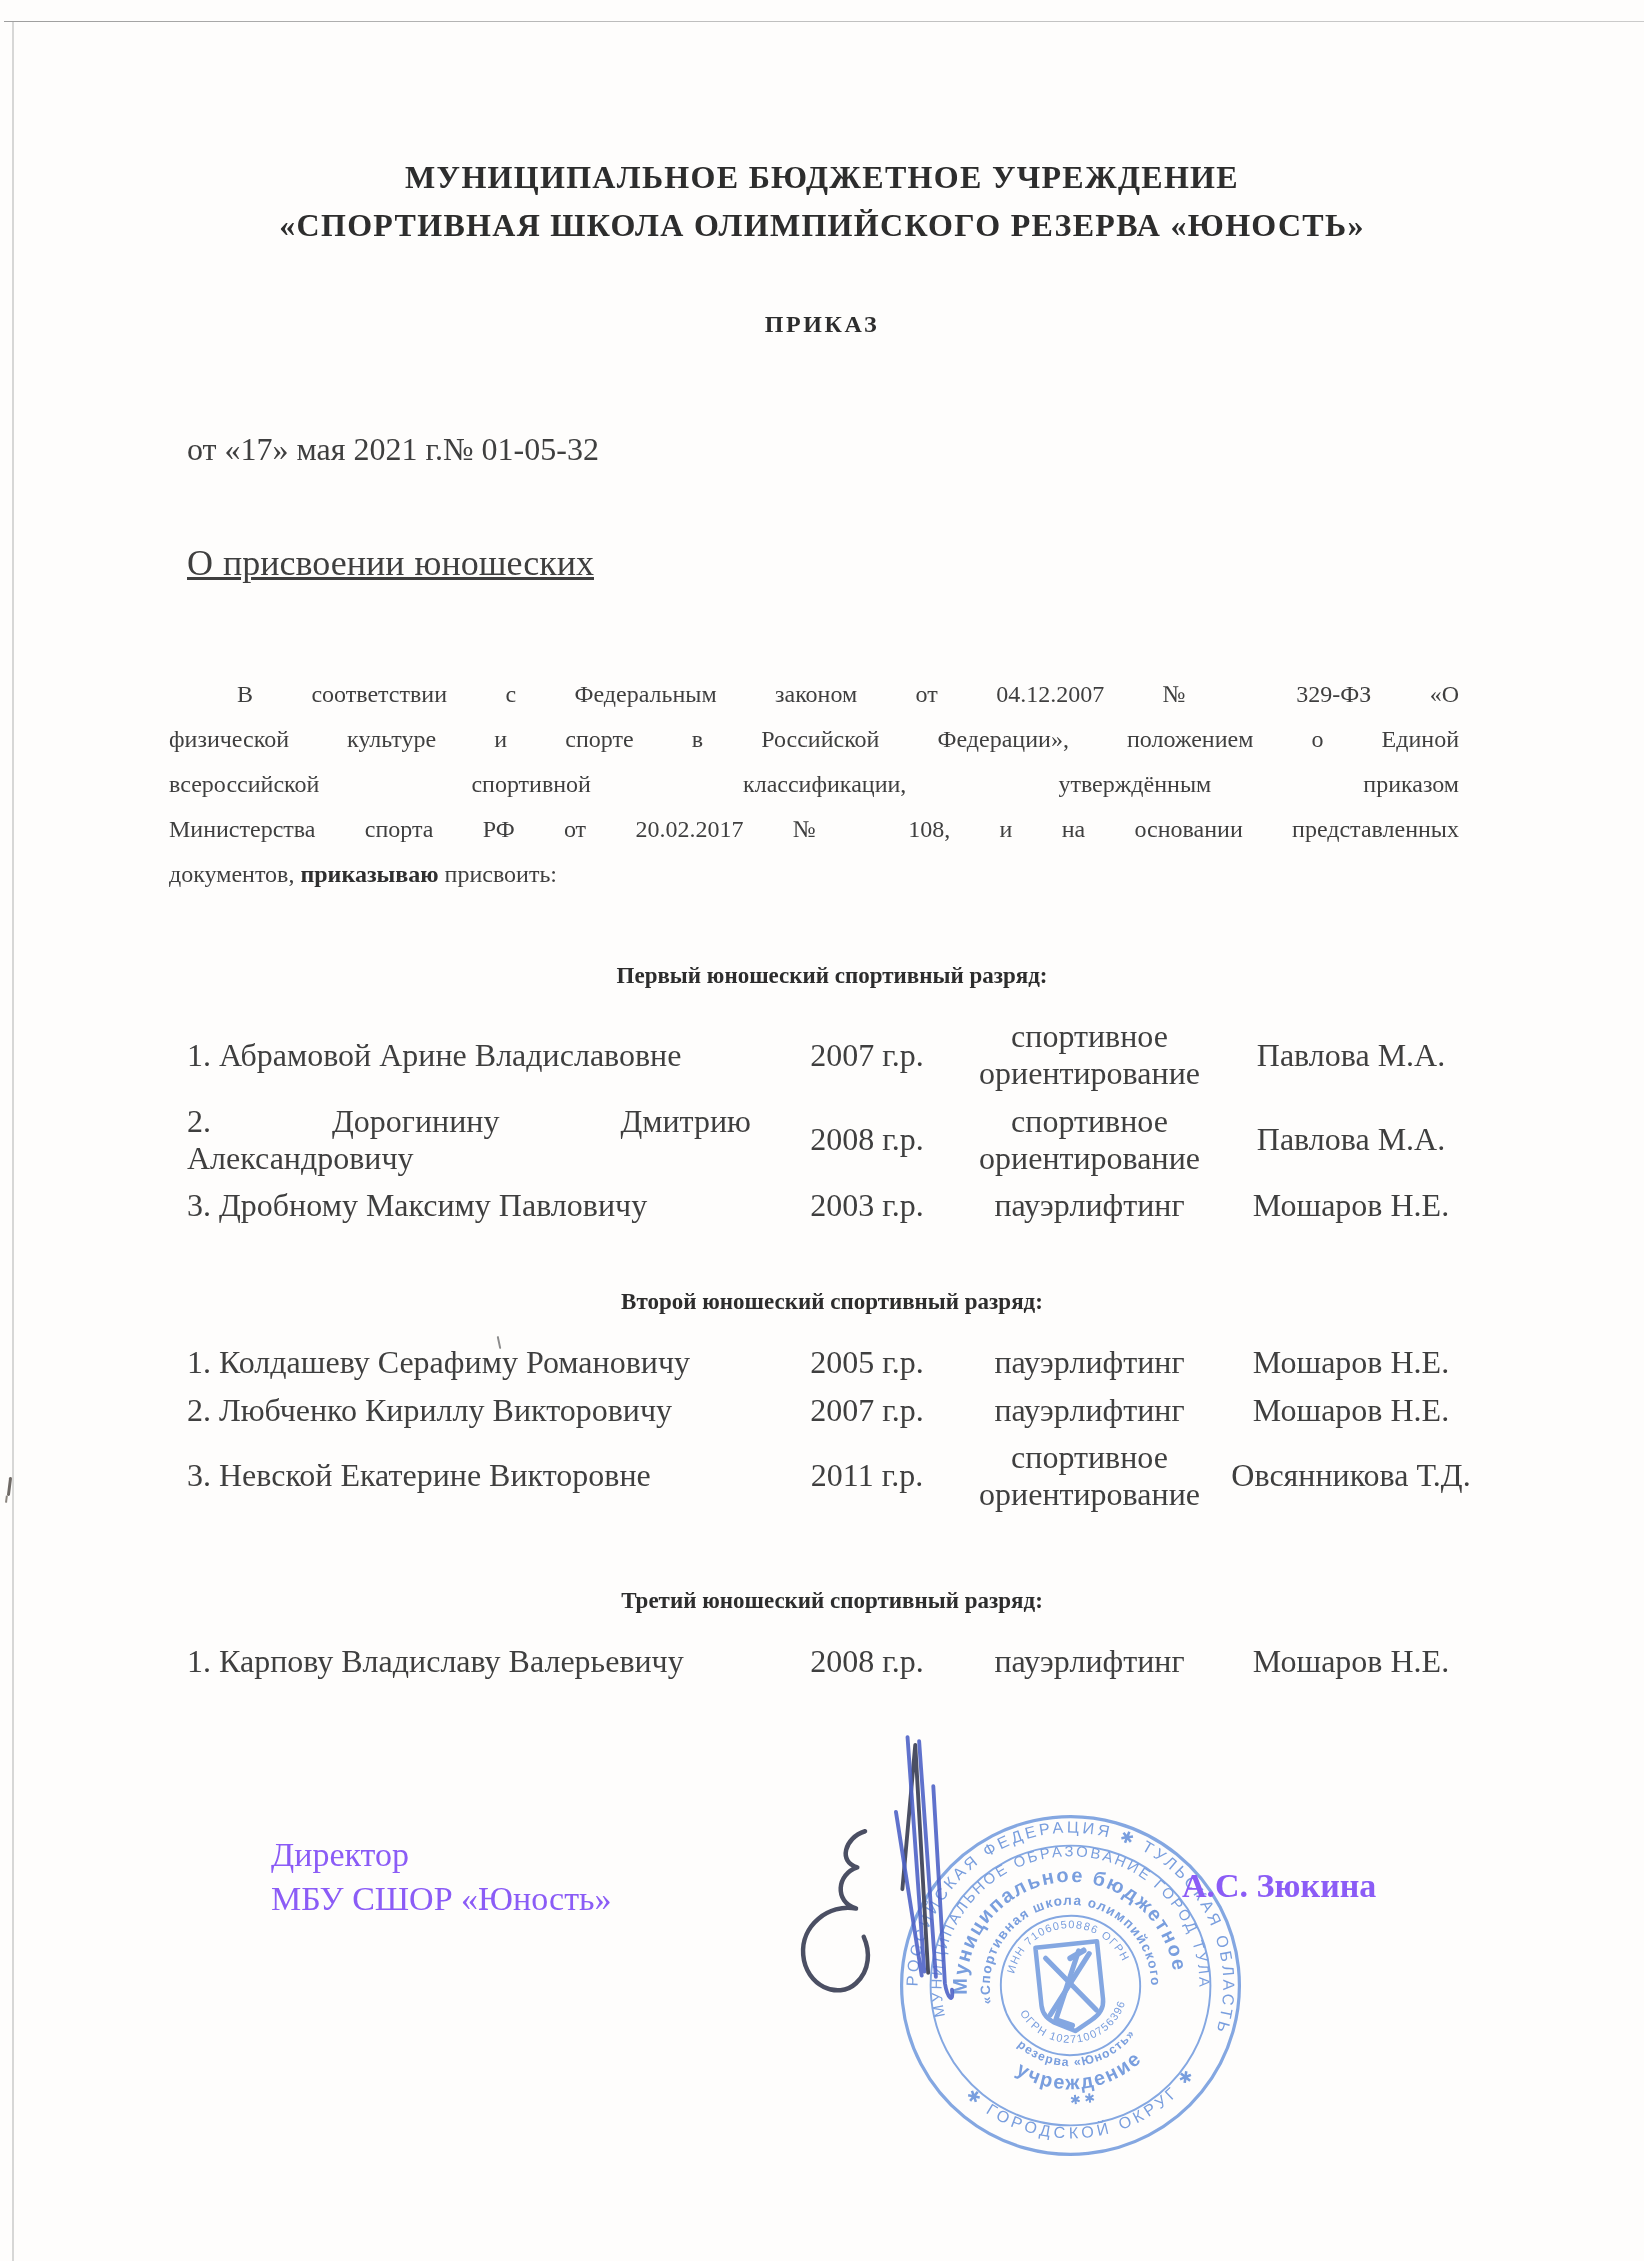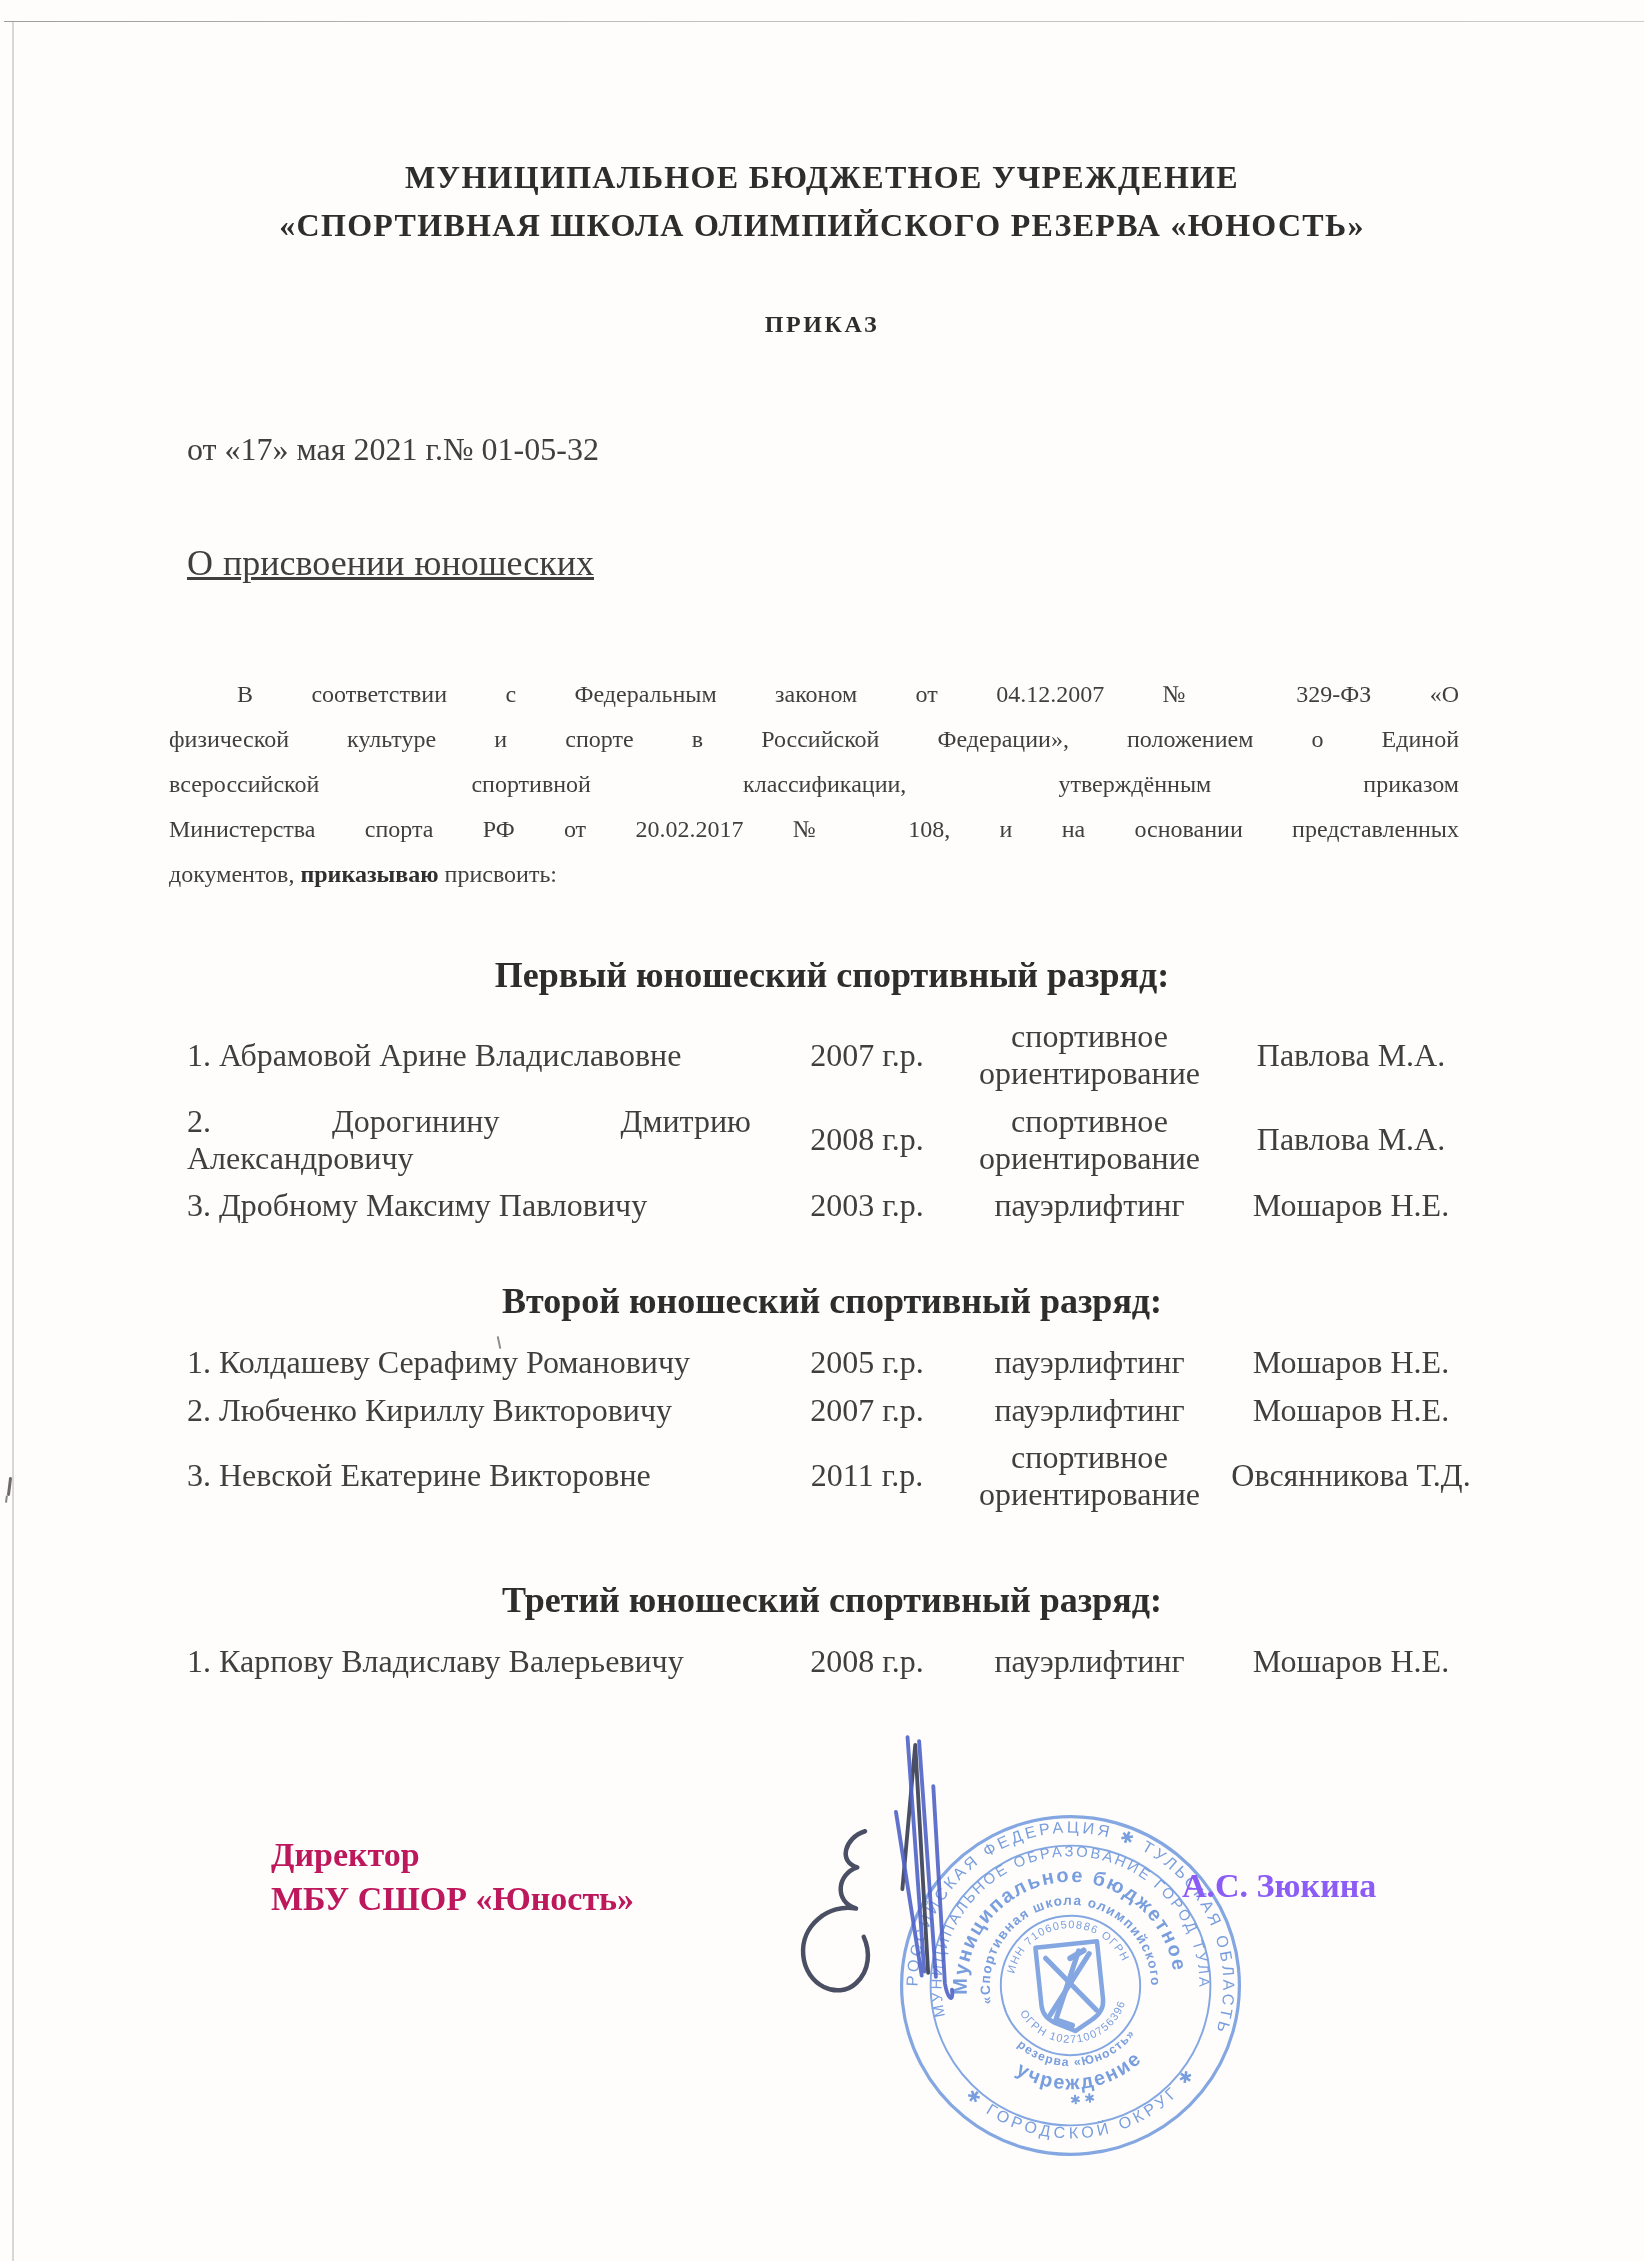--- a/index.html
+++ b/index.html
@@ -26,35 +26,35 @@
   .subject{position:absolute;top:540px;left:187px;width:407px;font-size:36px;line-height:46px;text-decoration:underline;}
   .subject .j{text-align:justify;text-align-last:justify;}
 
   .body-par{position:absolute;top:672px;left:169px;width:1290px;font-size:24px;line-height:45px;}
   .body-par .jline{text-align:justify;text-align-last:justify;}
   .body-par .l1{text-indent:68px;}
   .body-par .l5{text-align:left;}
   .body-par b{font-weight:bold;color:#2f2f2f;}
 
   .rank-section{position:absolute;left:187px;width:1290px;}
-  .rank-section h2{margin:0 0 18px 0;text-align:center;font-size:36px;font-weight:bold;
+  .rank-section h2{margin:0 0 18px 0;text-align:center;font-size:23px;font-weight:bold;
     color:#2d2d2d;line-height:39px;}
   .sec1{top:956px;}
   .sec2{top:1282px;}
   .sec3{top:1581px;}
   table.ranks{width:100%;border-collapse:collapse;font-size:32px;table-layout:fixed;}
   table.ranks td{vertical-align:middle;padding:5.2px 0;line-height:37px;}
   td.name{width:593px;text-align:justify;}
   td.name.wrap2{padding-right:29px;text-align-last:justify;white-space:normal;}
   td.year{width:174px;text-align:center;white-space:nowrap;}
   td.sport{width:271px;text-align:center;line-height:36px;}
   td.coach{text-align:center;white-space:nowrap;}
 
-  .signoff{position:absolute;left:271px;top:1833px;font-size:34px;font-weight:bold;
-    line-height:44px;color:#be185d;z-index:5;}
+  .signoff{position:absolute;left:271px;top:1833px;font-size:34px;font-weight:normal;
+    line-height:44px;color:#8b5cf6;z-index:5;}
   .sign-name{position:absolute;left:1182px;top:1867px;font-size:34px;font-weight:bold;
     color:#8b5cf6;z-index:5;}
 
   .signature-svg{position:absolute;left:767px;top:1696px;z-index:4;}
   .stamp-svg{position:absolute;left:890px;top:1805px;z-index:3;opacity:.93;}
   .stamp-text{font-family:"Liberation Sans","DejaVu Sans",sans-serif;}
 </style>
 </head>
 <body>
 

